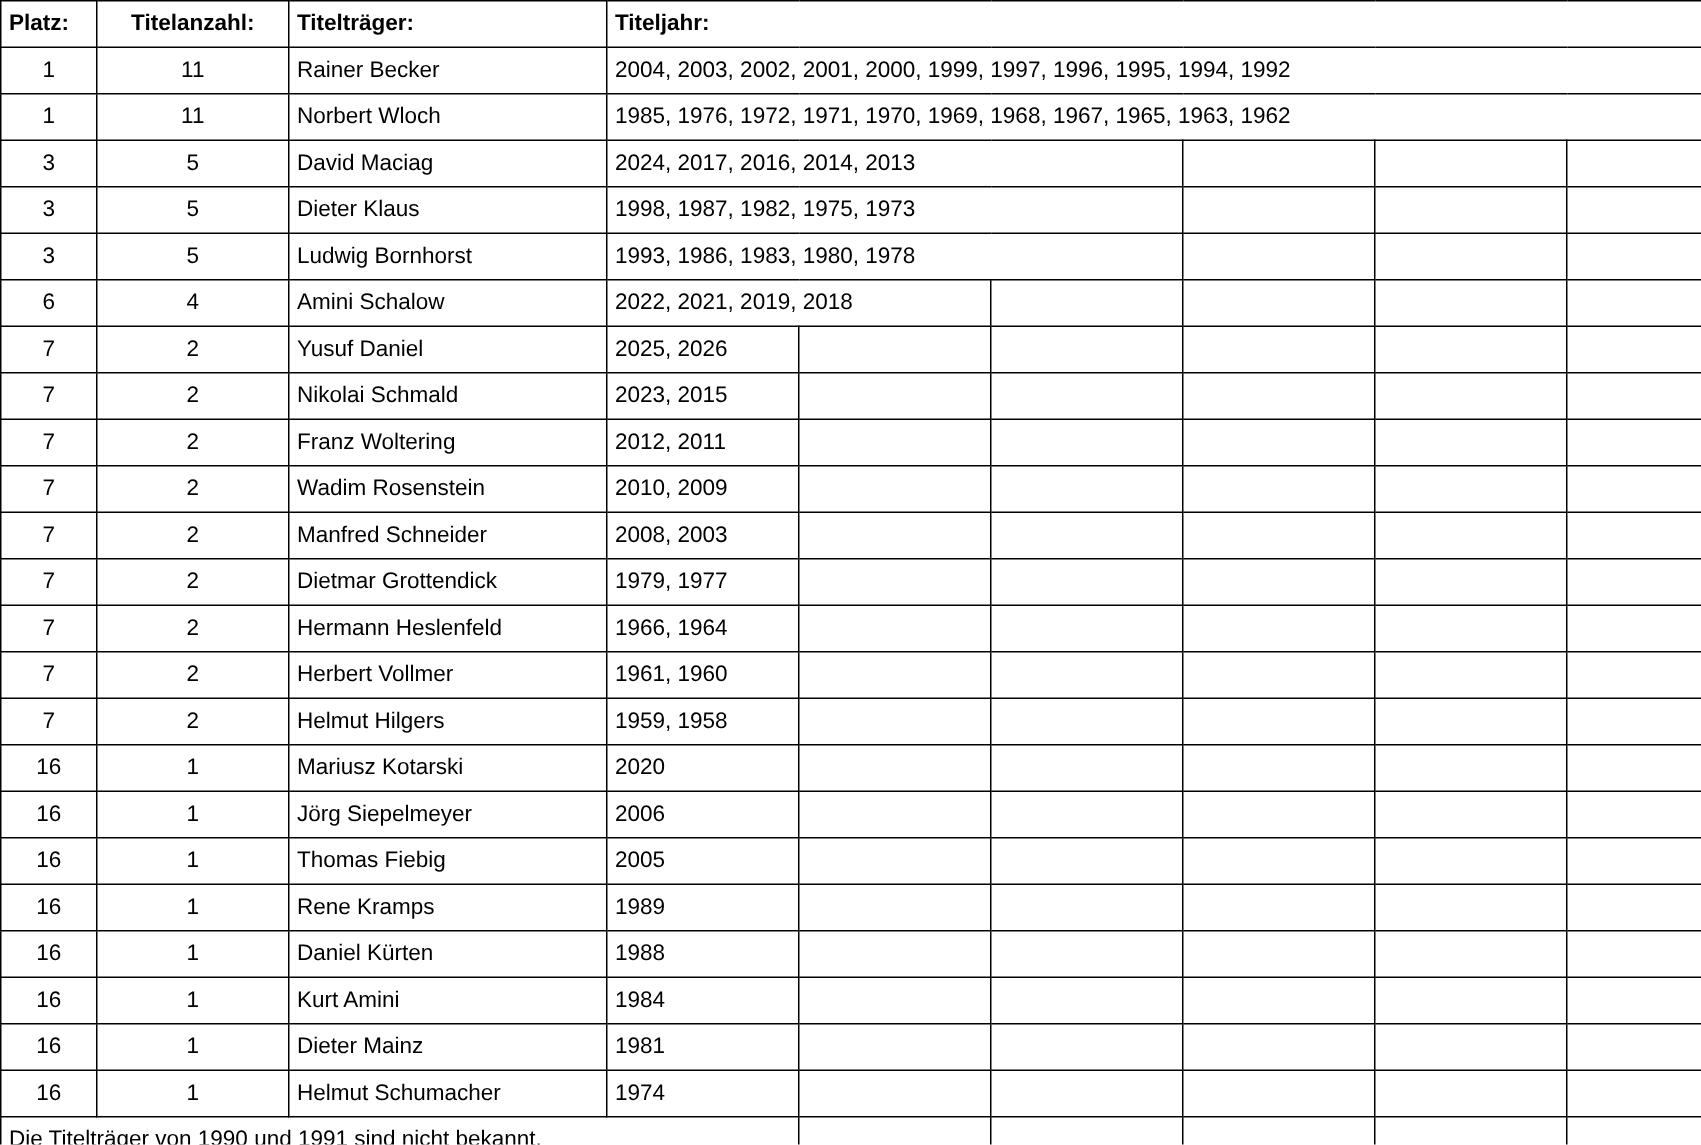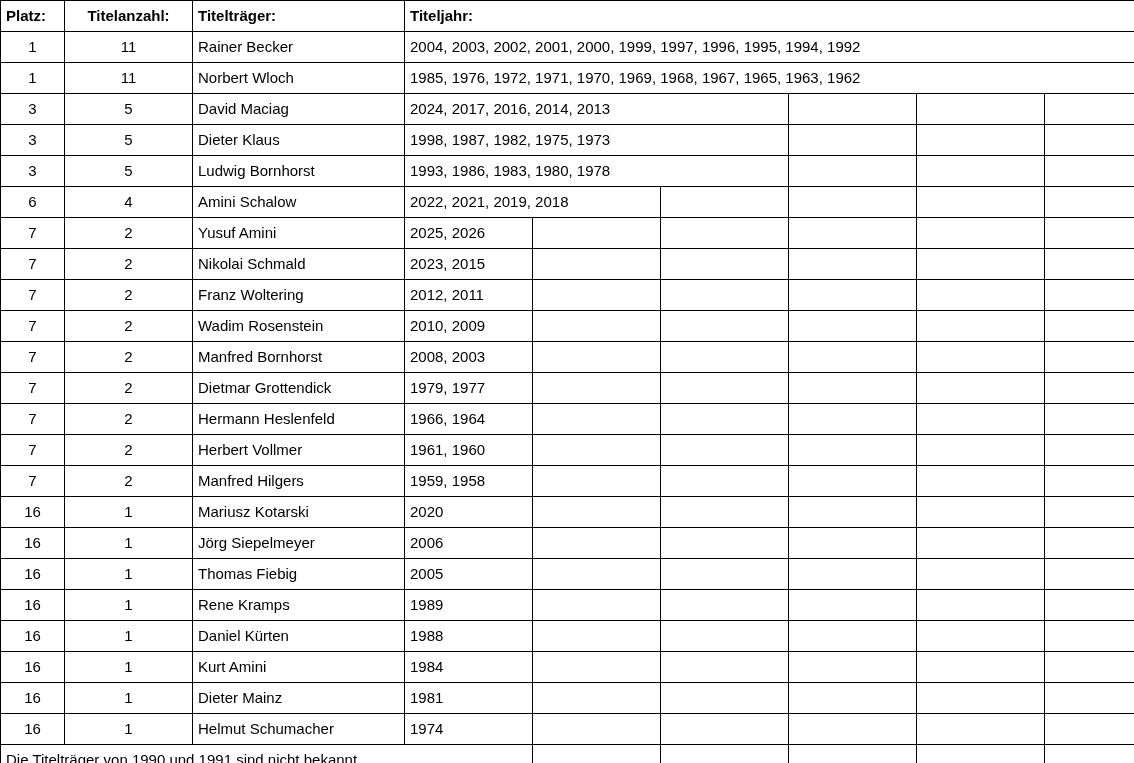--- a/index.html
+++ b/index.html
@@ -129,21 +129,21 @@
           <td class="left">Amini Schalow</td>
           <td class="spanyears" colspan="2">2022, 2021, 2019, 2018</td>
           <td class="empty"></td>
           <td class="empty"></td>
           <td class="empty"></td>
           <td class="empty"></td>
         </tr>
         <tr>
           <td class="center">7</td>
           <td class="center">2</td>
-          <td class="left">Yusuf Amini</td>
+          <td class="left">Yusuf Daniel</td>
           <td class="spanyears" colspan="1">2025, 2026</td>
           <td class="empty"></td>
           <td class="empty"></td>
           <td class="empty"></td>
           <td class="empty"></td>
           <td class="empty"></td>
         </tr>
         <tr>
           <td class="center">7</td>
           <td class="center">2</td>
@@ -173,21 +173,21 @@
           <td class="spanyears" colspan="1">2010, 2009</td>
           <td class="empty"></td>
           <td class="empty"></td>
           <td class="empty"></td>
           <td class="empty"></td>
           <td class="empty"></td>
         </tr>
         <tr>
           <td class="center">7</td>
           <td class="center">2</td>
-          <td class="left">Manfred Bornhorst</td>
+          <td class="left">Manfred Schneider</td>
           <td class="spanyears" colspan="1">2008, 2003</td>
           <td class="empty"></td>
           <td class="empty"></td>
           <td class="empty"></td>
           <td class="empty"></td>
           <td class="empty"></td>
         </tr>
         <tr>
           <td class="center">7</td>
           <td class="center">2</td>
@@ -217,21 +217,21 @@
           <td class="spanyears" colspan="1">1961, 1960</td>
           <td class="empty"></td>
           <td class="empty"></td>
           <td class="empty"></td>
           <td class="empty"></td>
           <td class="empty"></td>
         </tr>
         <tr>
           <td class="center">7</td>
           <td class="center">2</td>
-          <td class="left">Manfred Hilgers</td>
+          <td class="left">Helmut Hilgers</td>
           <td class="spanyears" colspan="1">1959, 1958</td>
           <td class="empty"></td>
           <td class="empty"></td>
           <td class="empty"></td>
           <td class="empty"></td>
           <td class="empty"></td>
         </tr>
         <tr>
           <td class="center">16</td>
           <td class="center">1</td>

